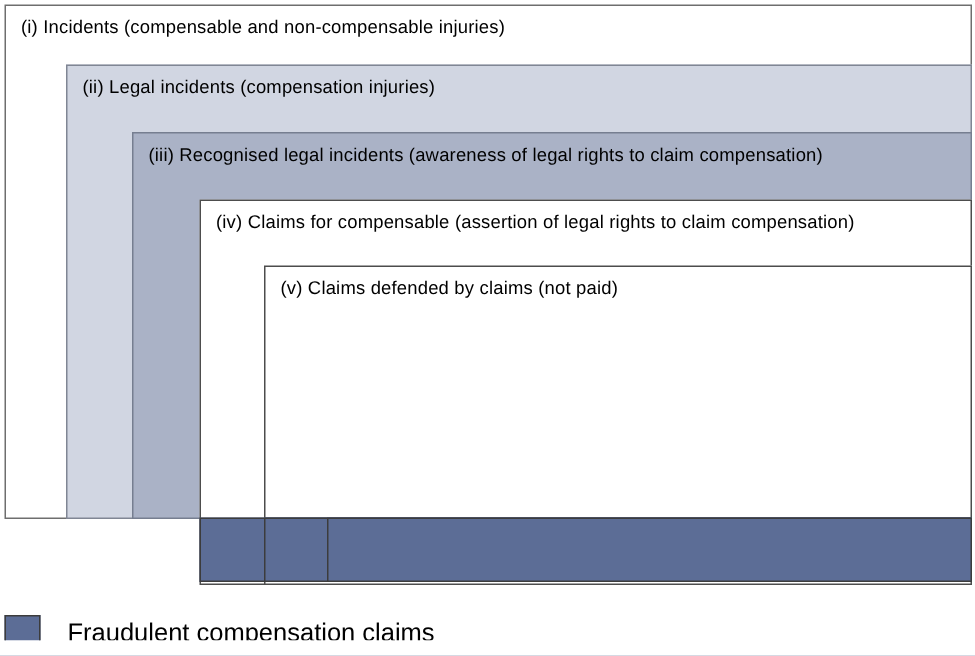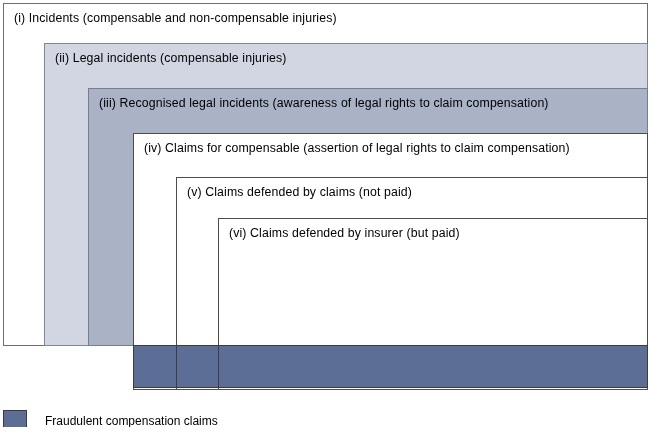--- a/index.html
+++ b/index.html
@@ -64,53 +64,50 @@
   }
   .legend-swatch {
     width: 24px;
     height: 22px;
     background: #5c6d96;
     border: 1px solid #3c3c3c;
     box-sizing: border-box;
   }
   .legend-text {
     margin-left: 18px;
-    font-size: 12px;
+    font-size: 17px;
     line-height: 15px;
     white-space: nowrap;
   }
 </style>
 </head>
 <body>
 
 <div id="canvas">
 
   <div class="nbox box-i">
     <span class="nbox-label">(i) Incidents (compensable and non-compensable injuries)</span>
   </div>
 
   <div class="nbox box-ii">
-    <span class="nbox-label">(ii) Legal incidents (compensable injuries)</span>
+    <span class="nbox-label">(ii) Legal incidents (compensation injuries)</span>
   </div>
 
   <div class="nbox box-iii">
     <span class="nbox-label">(iii) Recognised legal incidents (awareness of legal rights to claim compensation)</span>
   </div>
 
   <div class="nbox box-iv">
     <span class="nbox-label">(iv) Claims for compensable (assertion of legal rights to claim compensation)</span>
   </div>
 
   <div class="nbox box-v">
     <span class="nbox-label">(v) Claims defended by claims (not paid)</span>
   </div>
 
-  <div class="nbox box-vi">
-    <span class="nbox-label">(vi) Claims defended by insurer (but paid)</span>
-  </div>
 
   <div class="band band-iv"></div>
   <div class="band band-v"></div>
   <div class="band band-vi"></div>
 
   <div class="legend">
     <span class="legend-swatch"></span>
     <span class="legend-text">Fraudulent compensation claims</span>
   </div>
 

